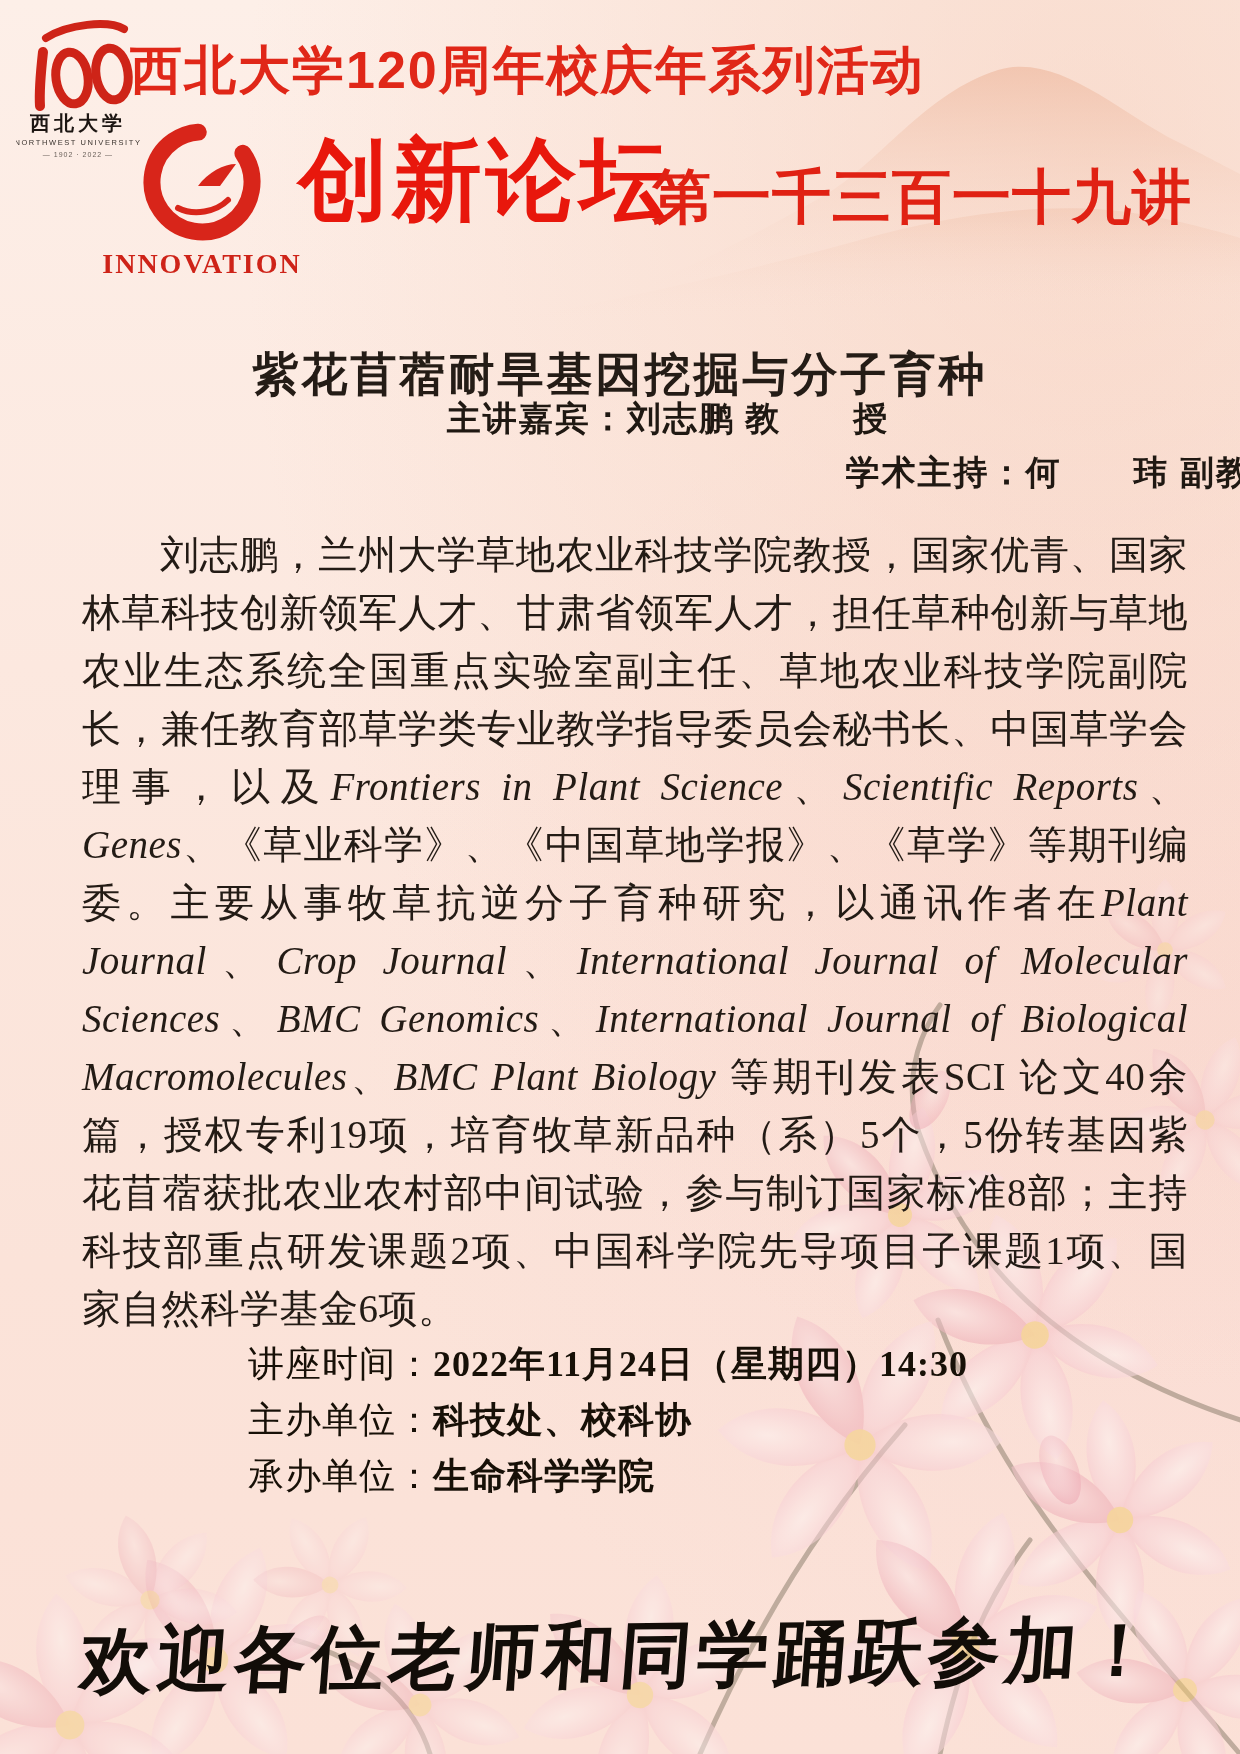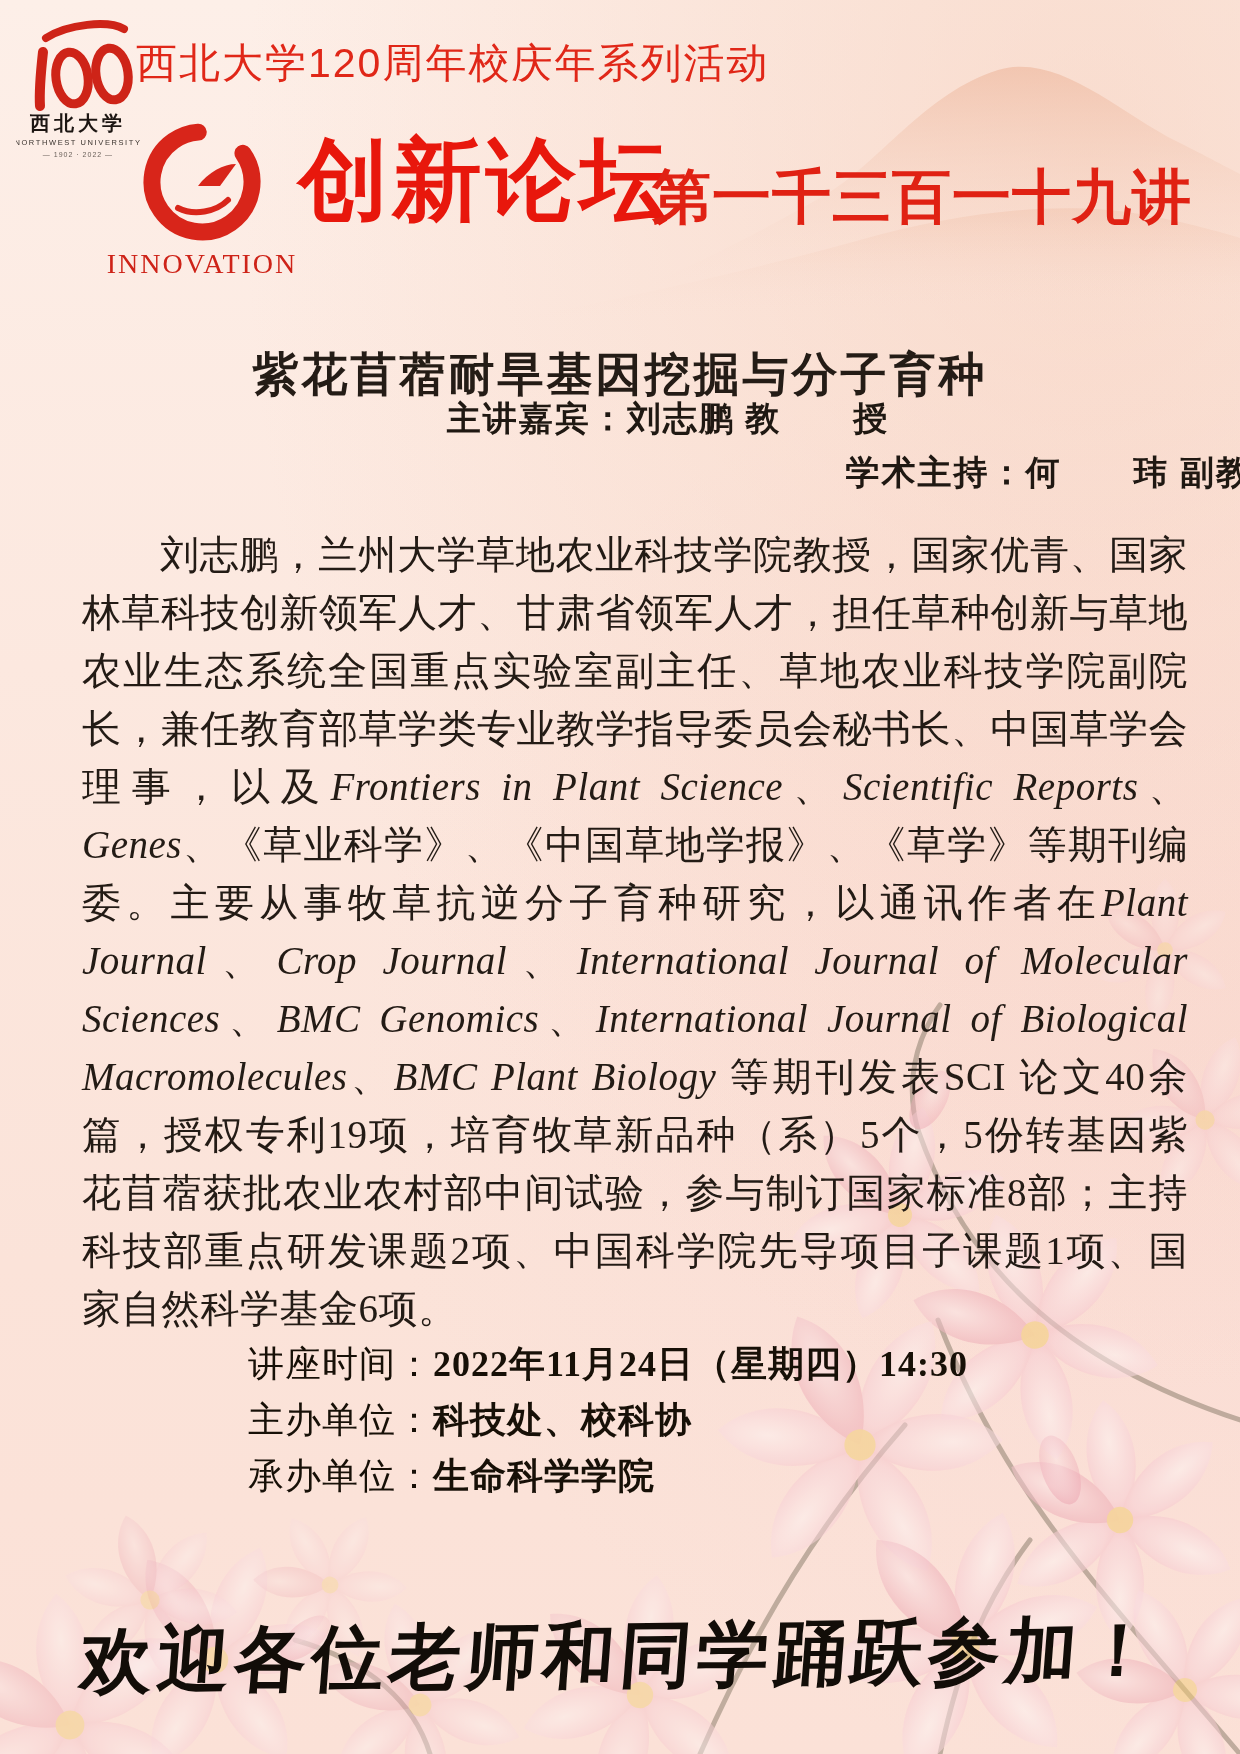--- a/index.html
+++ b/index.html
@@ -11,28 +11,28 @@
       linear-gradient(180deg,#fdefe8 0%,#fce8df 38%,#fbe3d9 72%,#fbe1d7 100%);
     font-family:"Liberation Serif","DejaVu Serif",serif;
     color:#2b221d;
   }
   .decor{position:absolute;inset:0;z-index:0;pointer-events:none;}
   .content{position:absolute;inset:0;z-index:1;}
 
   
   .nwu-logo{position:absolute;left:16px;top:14px;width:128px;height:150px;}
   .series-title{
-    position:absolute;left:136px;top:36px;width:960px;
+    position:absolute;left:130px;top:36px;width:960px;
     font-family:"Liberation Sans","DejaVu Sans",sans-serif;
-    font-size:41px;font-weight:400;color:#e02718;letter-spacing:2px;white-space:nowrap;
+    font-size:52px;font-weight:700;color:#e02718;letter-spacing:2px;white-space:nowrap;
   }
   .innov-logo{position:absolute;left:132px;top:112px;width:140px;height:140px;}
   .innov-word{
     position:absolute;left:84px;top:248px;width:236px;text-align:center;
-    font-size:28px;color:#ce2318;letter-spacing:2px;font-weight:400;
+    font-size:28px;color:#ce2318;letter-spacing:2px;font-weight:700;
   }
   .forum-title{
     position:absolute;left:298px;top:120px;
     font-family:"Liberation Sans","DejaVu Sans",sans-serif;
     font-size:90px;font-weight:900;color:#e8170c;letter-spacing:4px;white-space:nowrap;text-align:center;
   }
   .lecture-no{
     position:absolute;left:652px;top:158px;
     font-size:59px;font-weight:700;color:#e02113;letter-spacing:1px;white-space:nowrap;
   }

